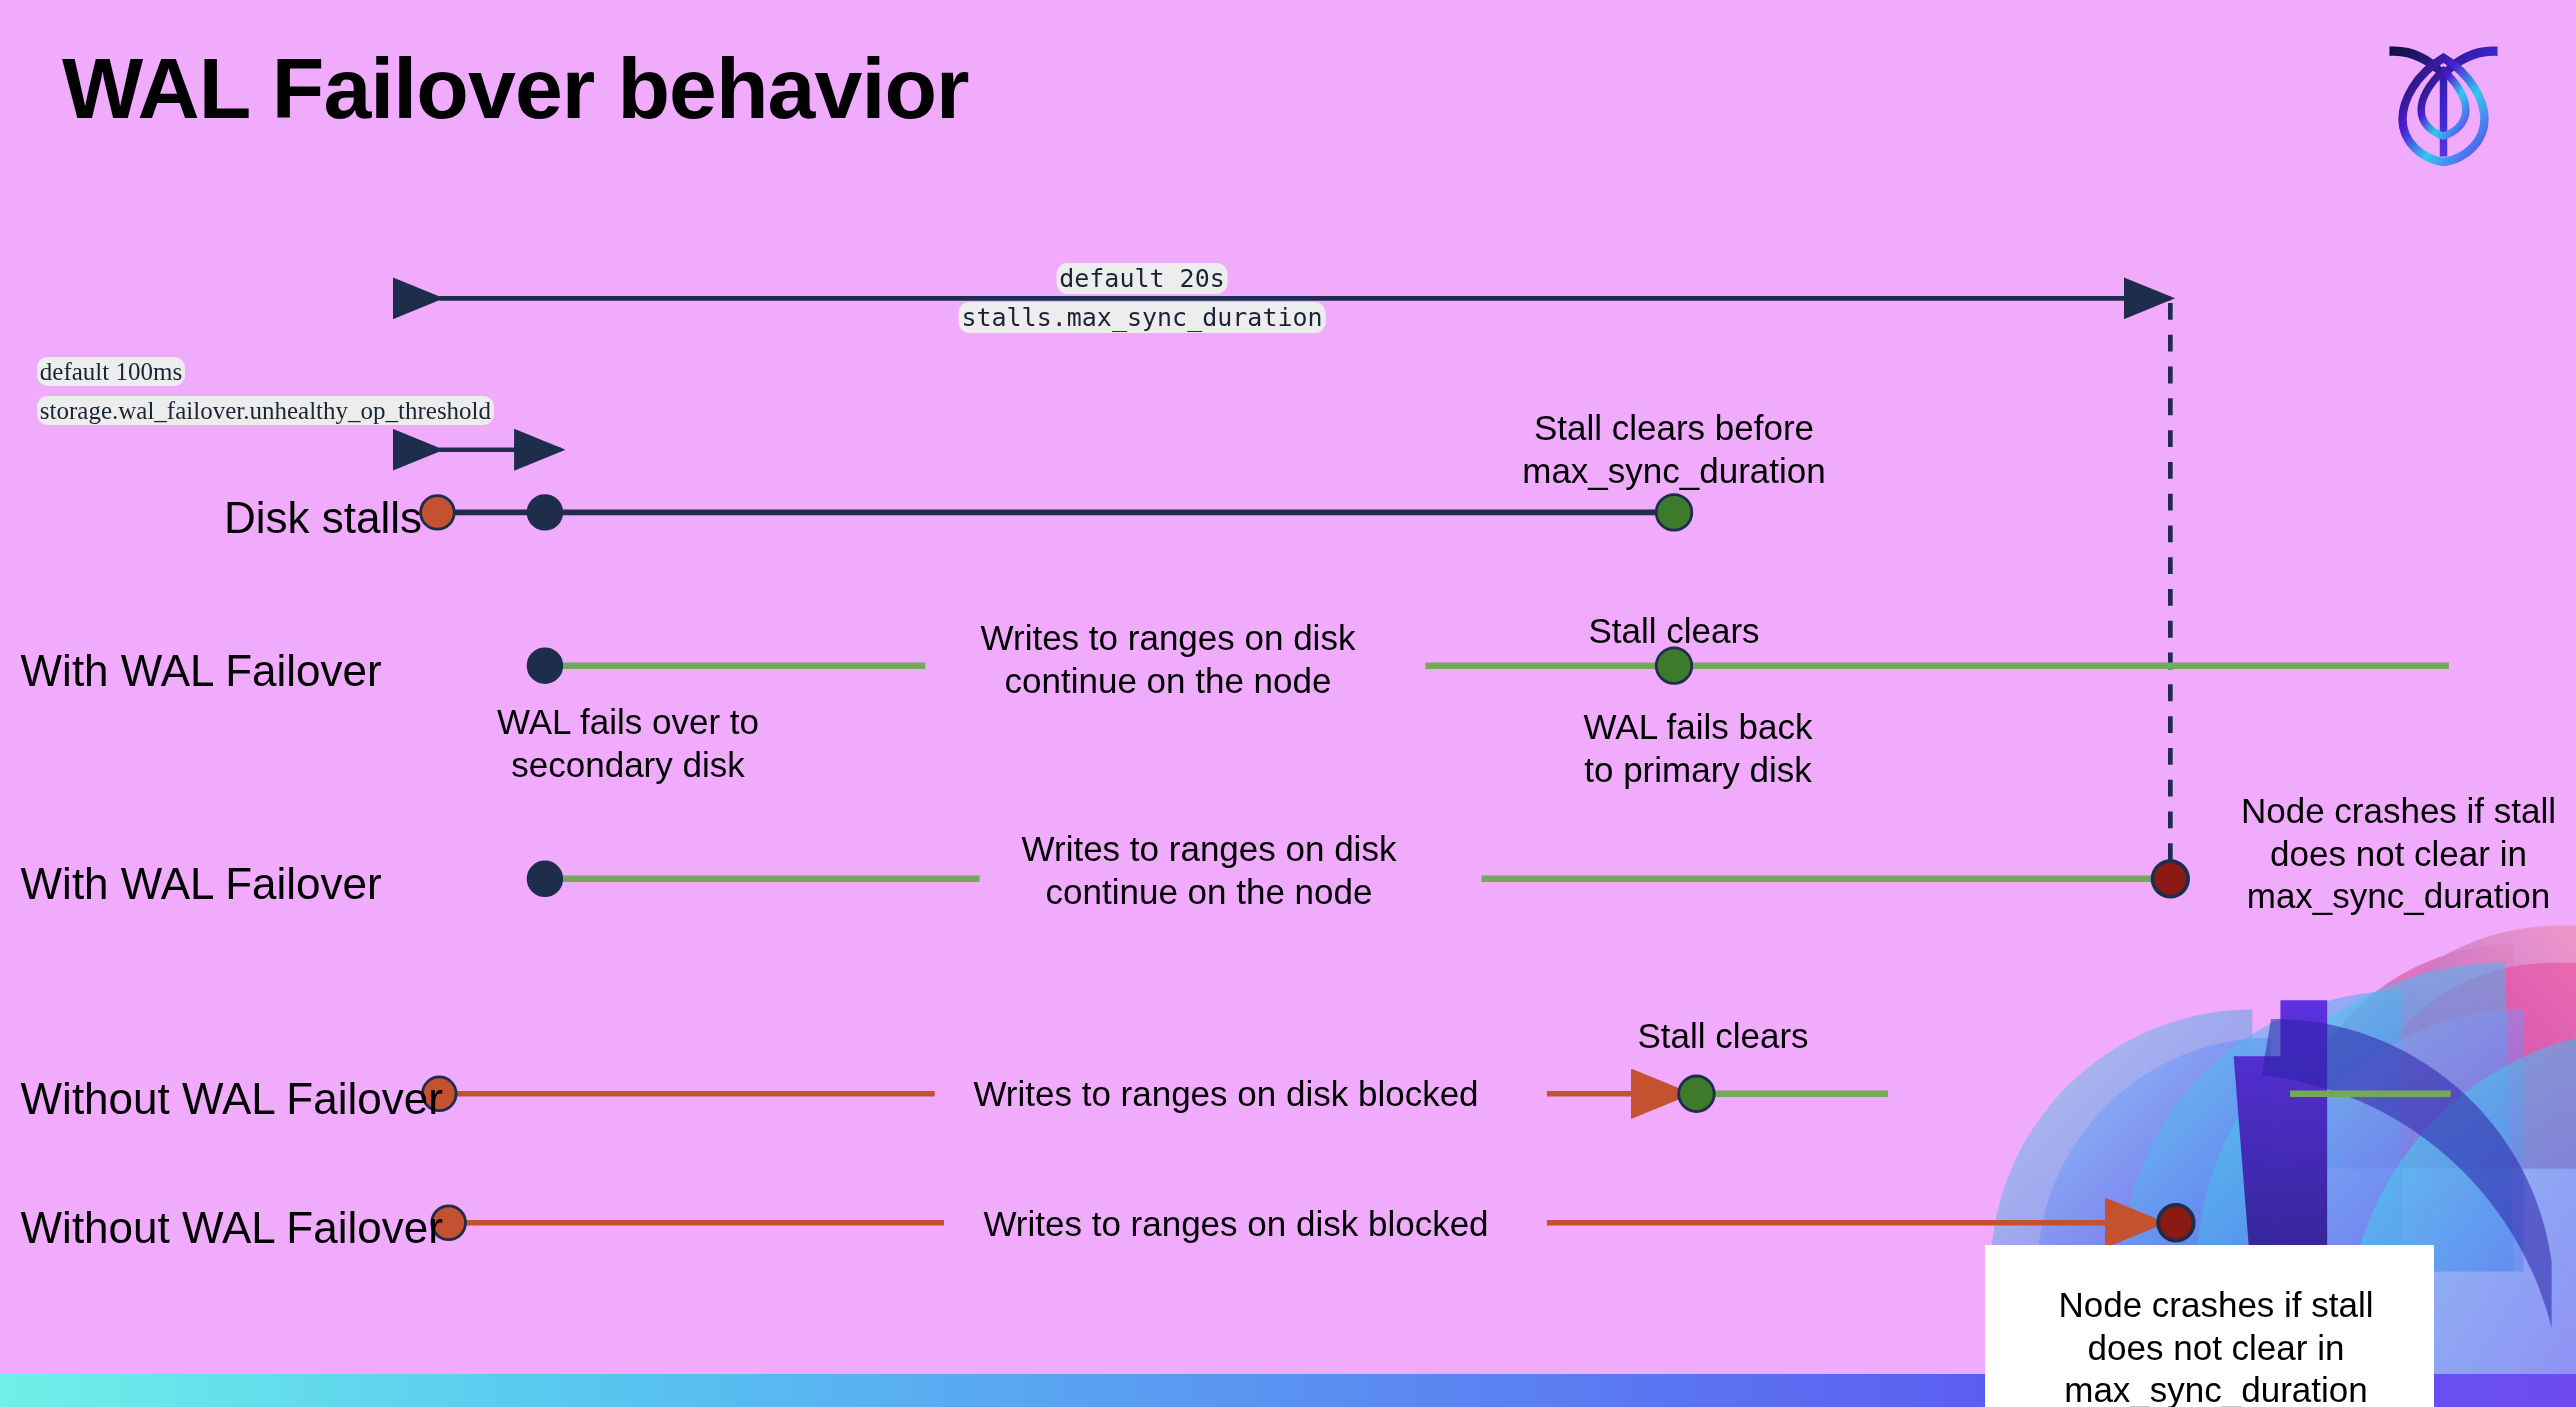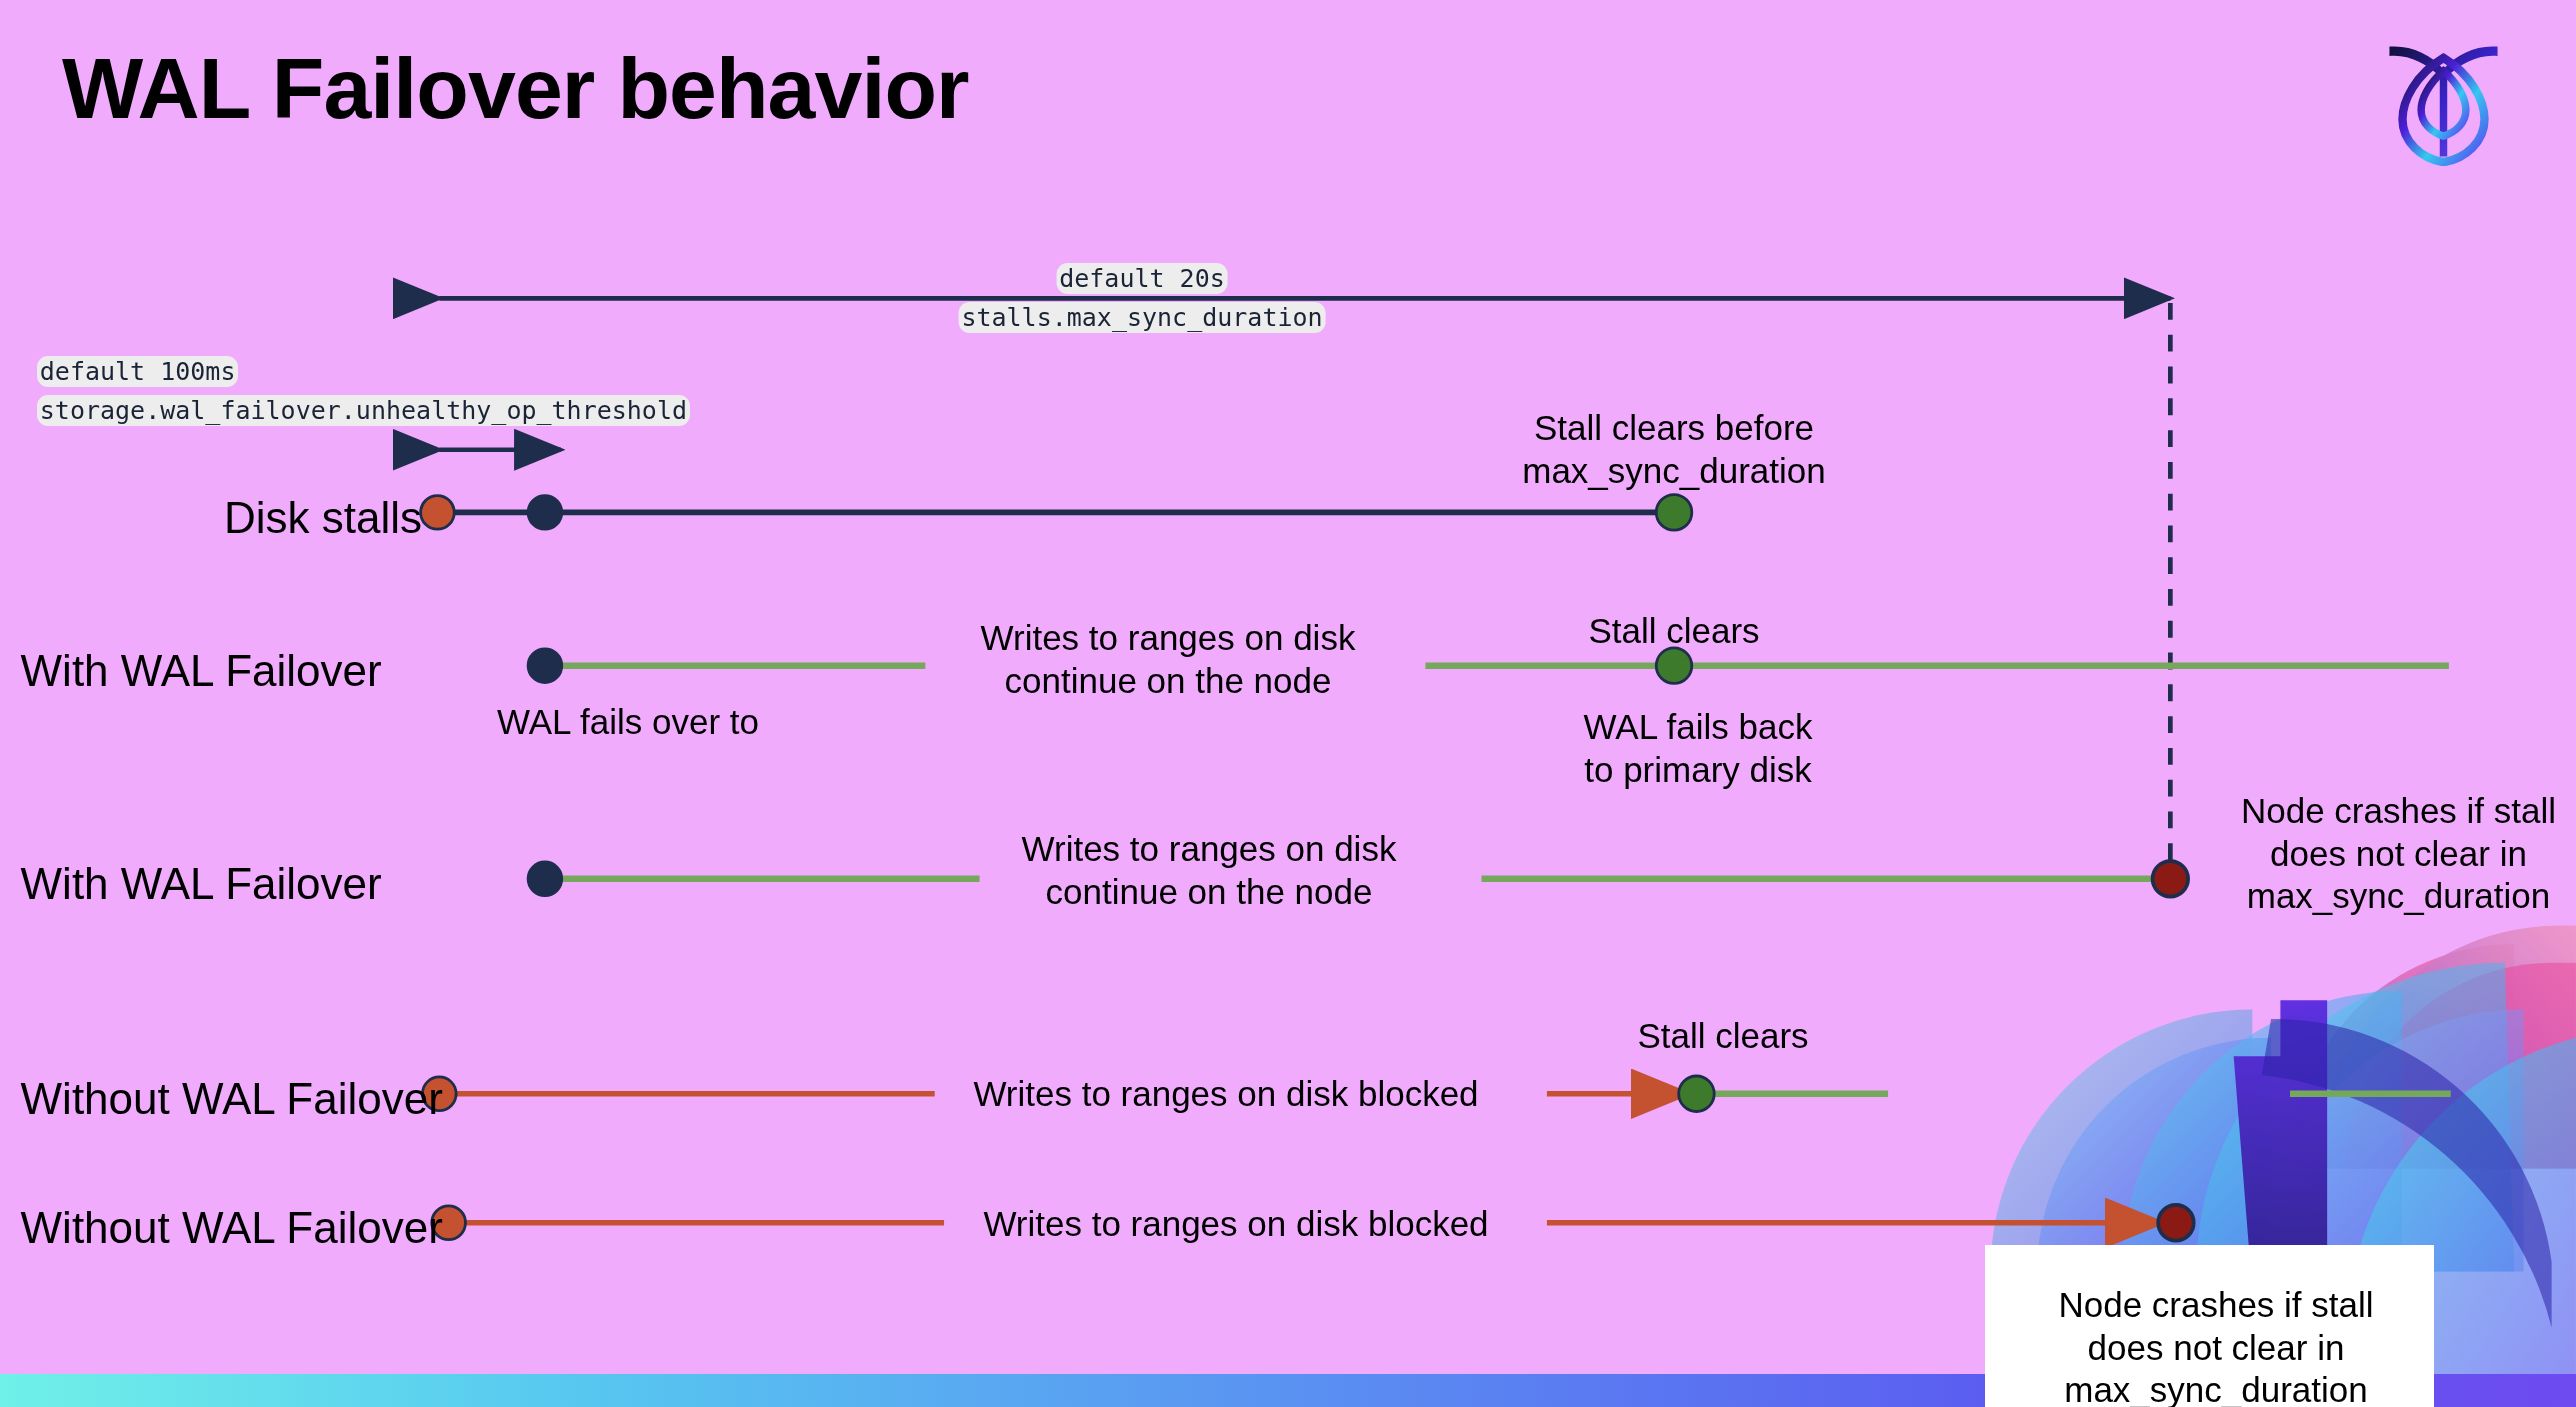--- a/index.html
+++ b/index.html
@@ -203,21 +203,21 @@
       <circle cx="480" cy="1308" r="18" fill="#c4512f" stroke="#1f2d4d" stroke-width="3"></circle>
       <circle cx="2328" cy="1308" r="19" fill="#8c1a14" stroke="#1f2d4d" stroke-width="4"></circle>
     </g>
   </svg>
 
   <div class="code-label" style="left:1142px;top:260px;text-align:center;transform:translateX(-50%);">
     <div><span>default 20s</span></div>
     <div><span>stalls.max_sync_duration</span></div>
   </div>
 
-  <div class="code-label" style="left:37px;top:353px;">
+  <div class="code-label" style="left:37px;top:353px;font-family:Liberation Serif, serif;">
     <div><span>default 100ms</span></div>
     <div><span>storage.wal_failover.unhealthy_op_threshold</span></div>
   </div>
 
   <div class="rowlabel" style="left:224px;top:493px;">Disk stalls</div>
   <div class="rowlabel" style="left:20.6px;top:646px;">With WAL Failover</div>
   <div class="rowlabel" style="left:20.6px;top:859px;">With WAL Failover</div>
   <div class="rowlabel" style="left:20.6px;top:1074px;">Without WAL Failover</div>
   <div class="rowlabel" style="left:20.6px;top:1203px;">Without WAL Failover</div>
 
@@ -226,20 +226,21 @@
     <div>max_sync_duration</div>
   </div>
 
   <div class="ann c" style="left:1168px;top:617px;width:486px;transform:translateX(-50%);">
     <div>Writes to ranges on disk</div>
     <div>continue on the node</div>
   </div>
 
   <div class="ann c" style="left:628px;top:701px;width:449px;transform:translateX(-50%);">
     <div>WAL fails over to</div>
+    <div>secondary disk</div>
   </div>
 
   <div class="ann c" style="left:1674px;top:610px;width:393px;transform:translateX(-50%);">Stall clears</div>
 
   <div class="ann c" style="left:1698px;top:706px;width:449px;transform:translateX(-50%);">
     <div>WAL fails  back</div>
     <div>to primary disk</div>
   </div>
 
   <div class="ann c" style="left:1209px;top:828px;width:486px;transform:translateX(-50%);">

